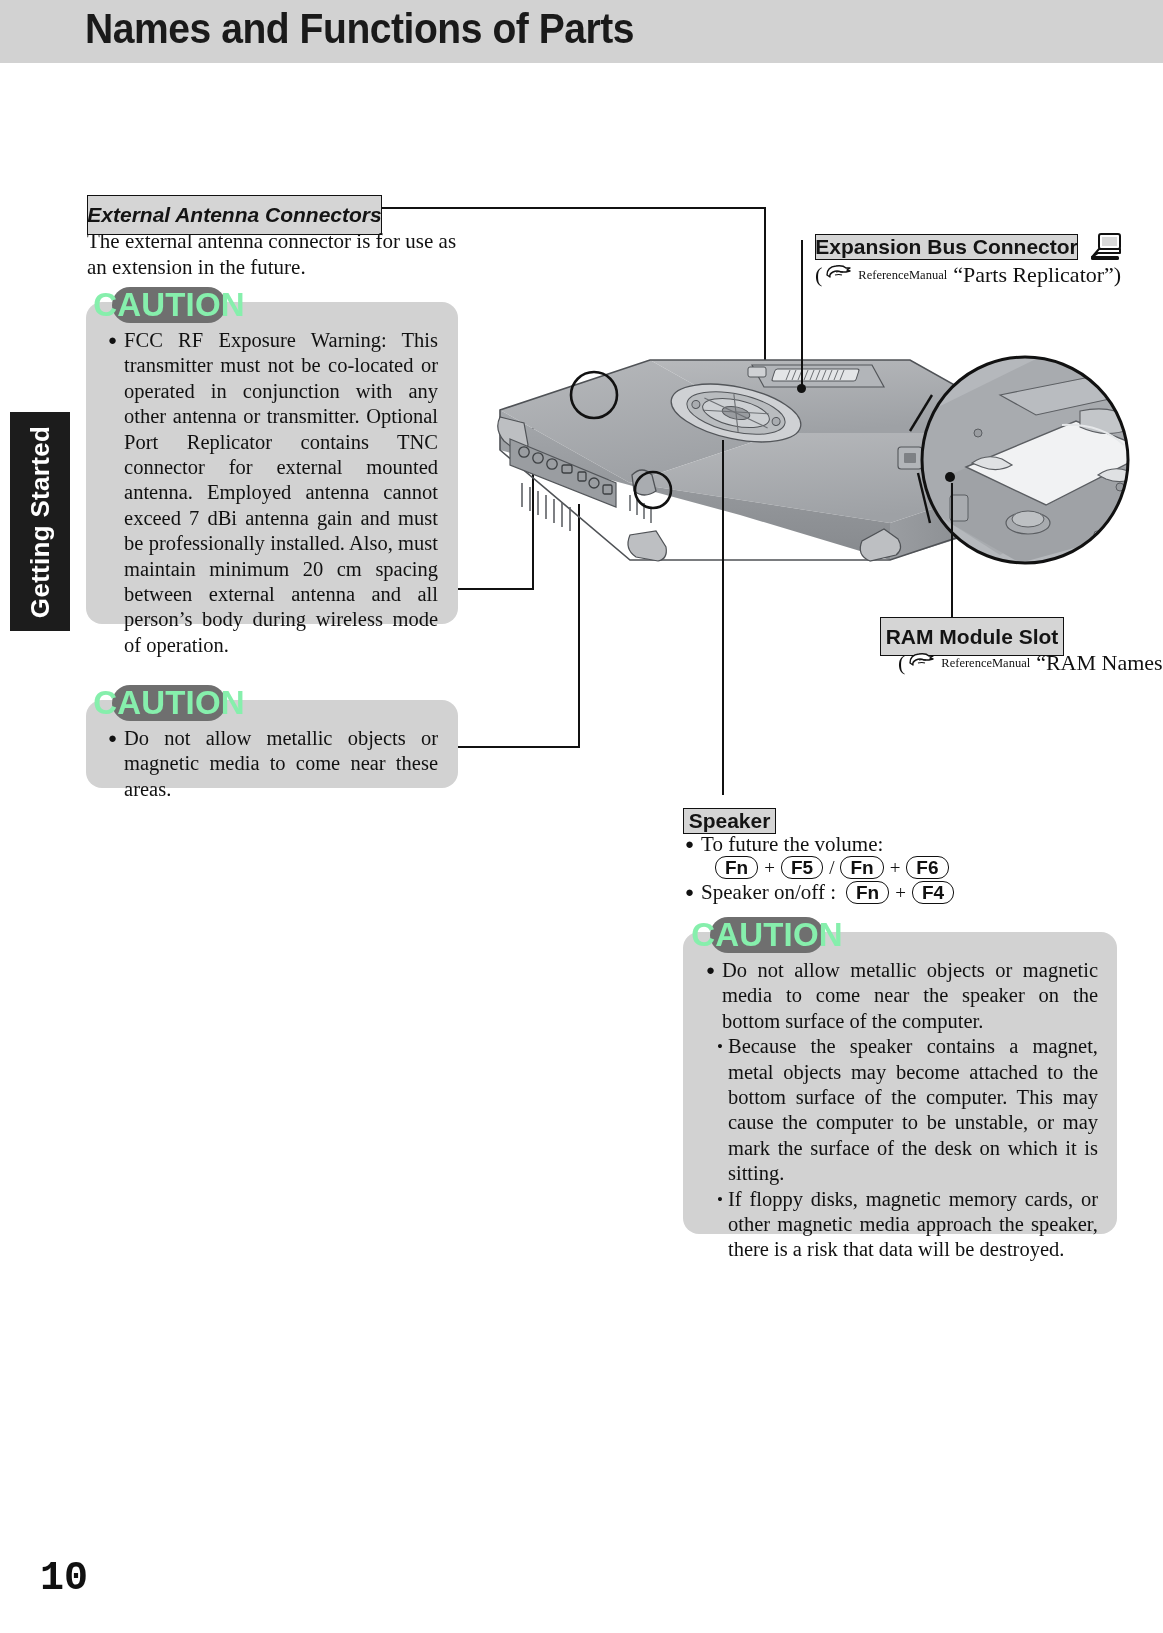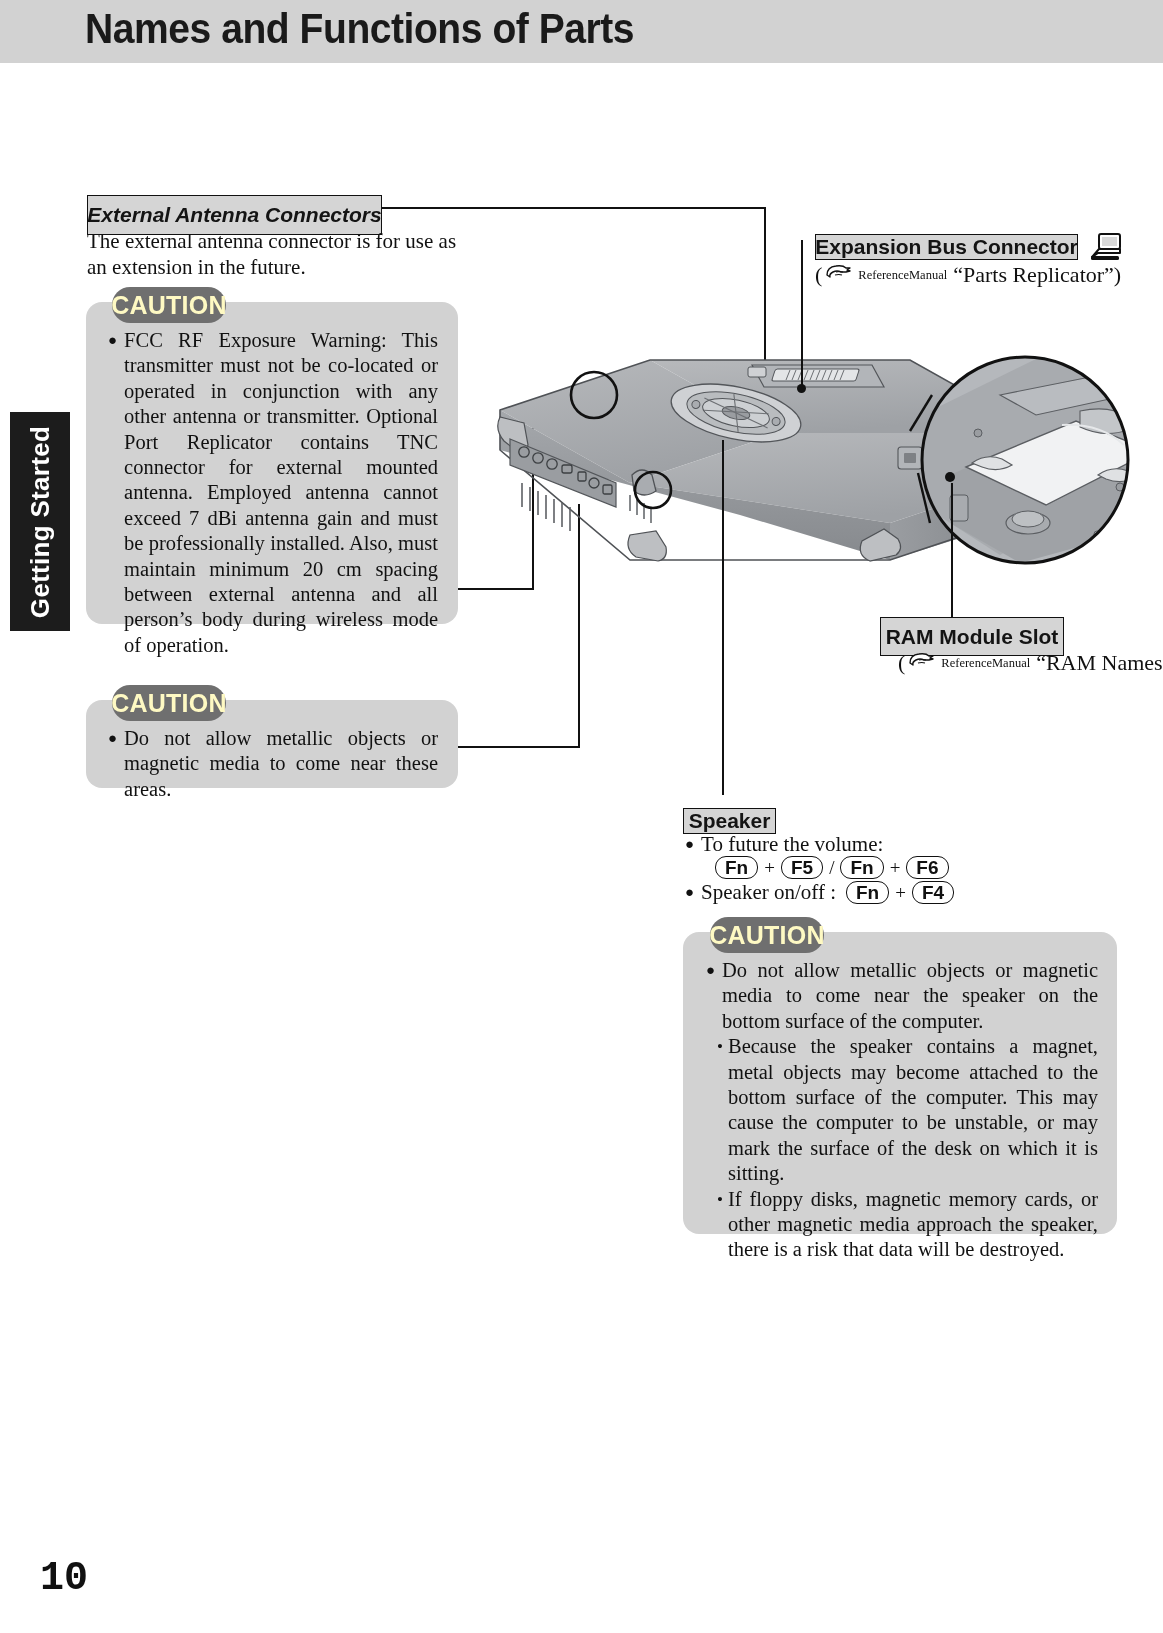--- a/index.html
+++ b/index.html
@@ -48,22 +48,22 @@
   }
   
   .caution-box{
     position:absolute;
     background:#d2d2d2;border-radius:16px;
     box-sizing:border-box;
   }
   .caution-badge{
     position:absolute;
     background:#6f6f6f;border-radius:22px;
-    color:#fef9c3;font-family:"Liberation Sans", sans-serif;
-    font-weight:bold;font-size:25px;
+    color:#86efac;font-family:"Liberation Sans", sans-serif;
+    font-weight:bold;font-size:33px;
     display:flex;align-items:center;justify-content:center;
     letter-spacing:0.2px;
     z-index:3;
   }
   .caution-body{
     position:absolute;
     font-family:"Liberation Serif", serif;
     font-size:20.5px;line-height:25.4px;color:#111;
     text-align:justify;
   }

